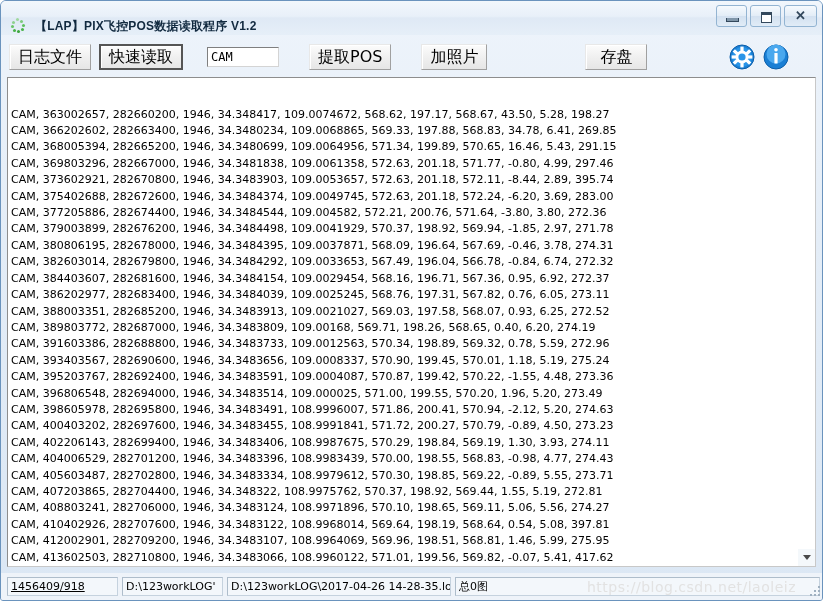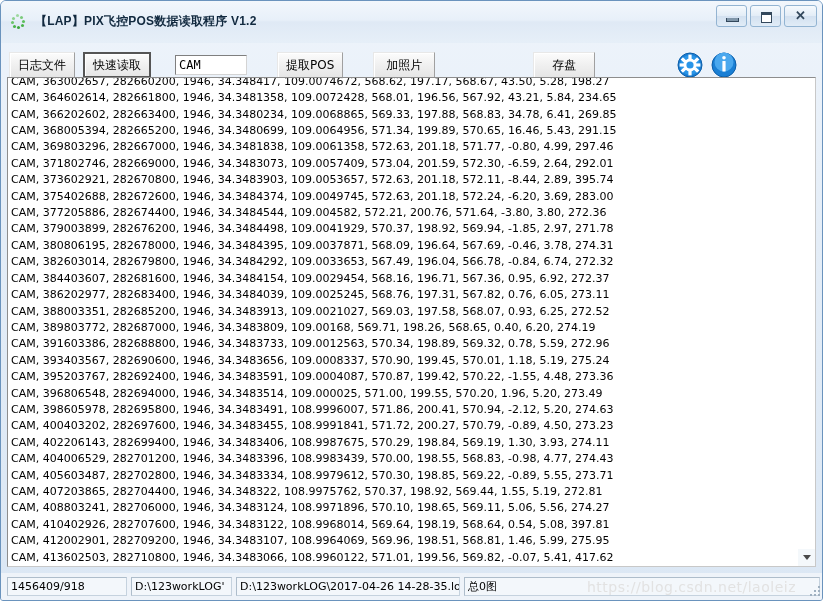--- a/index.html
+++ b/index.html
@@ -21,22 +21,22 @@
     border: 1px solid #6a93bd;
     border-radius: 6px 6px 3px 3px;
     overflow: hidden;
   }
 
   
   .titlebar {
     position: relative;
     height: 30px;
     display: flex;
-    align-items: flex-start;
-    padding: 12px 4px 0 8px;
+    align-items: flex-end;
+    padding: 4px 4px 0 8px;
     background: linear-gradient(to bottom, #f2f7fc 0%, #e8f0f9 45%, #dfe9f5 50%, #e6eff8 100%);
   }
   .app-icon {
     width: 18px;
     height: 18px;
     position: relative;
     flex: 0 0 auto;
     margin-right: 8px;
   }
   .app-icon .dot {
@@ -121,21 +121,21 @@
     min-width: 62px;
     box-sizing: border-box;
     padding: 0 8px;
     margin-right: 8px;
     background: linear-gradient(to bottom, #fcfcfc 0%, #f0f0f0 50%, #e6e6e6 100%);
     border: 1px solid #a0a0a0;
     border-top-color: #e8e8e8;
     border-left-color: #e8e8e8;
     box-shadow: inset 1px 1px 0 #ffffff;
     font-family: "DejaVu Sans", "Liberation Sans", sans-serif;
-    font-size: 12px;
+    font-size: 16px;
     color: #000000;
     line-height: 24px;
     text-align: center;
     white-space: nowrap;
     cursor: default;
   }
   .tb-btn.focused {
     border: 2px solid #555555;
     line-height: 22px;
     text-align: right;
@@ -278,21 +278,21 @@
     background: #f3f7fb;
     font-family: "DejaVu Sans", "Liberation Sans", sans-serif;
     font-size: 11px;
     color: #000000;
     line-height: 17px;
     padding: 0 3px;
     margin-right: 4px;
     white-space: nowrap;
     overflow: hidden;
   }
-  .sb-p1 { width: 120px; }
+  .sb-p1 { width: 111px; text-decoration: underline; }
   .sb-p2 { width: 101px; }
   .sb-p3 { width: 224px; }
   .sb-p4 { flex: 1 1 auto; margin-right: 0; }
 
   .grip {
     position: absolute;
     right: 2px;
     bottom: 2px;
     width: 13px;
     height: 13px;
@@ -387,25 +387,23 @@
         <circle cx="13" cy="10" r="9.5" fill="#4aa8ee"></circle>
         <circle cx="13" cy="5.8" r="1.8" fill="#ffffff"></circle>
         <rect x="11.4" y="9" width="3.2" height="10.5" rx="0.6" fill="#ffffff"></rect>
       </svg>
     </div>
   </div>
 
   <div class="textarea-wrap">
     <div class="log-area">
       <div class="log-line">CAM, 363002657, 282660200, 1946, 34.348417, 109.0074672, 568.62, 197.17, 568.67, 43.50, 5.28, 198.27</div>
-      <div class="log-line">CAM, 364602614, 282661800, 1946, 34.3481358, 109.0072428, 568.01, 196.56, 567.92, 43.21, 5.84, 234.65</div>
       <div class="log-line">CAM, 366202602, 282663400, 1946, 34.3480234, 109.0068865, 569.33, 197.88, 568.83, 34.78, 6.41, 269.85</div>
       <div class="log-line">CAM, 368005394, 282665200, 1946, 34.3480699, 109.0064956, 571.34, 199.89, 570.65, 16.46, 5.43, 291.15</div>
       <div class="log-line">CAM, 369803296, 282667000, 1946, 34.3481838, 109.0061358, 572.63, 201.18, 571.77, -0.80, 4.99, 297.46</div>
-      <div class="log-line">CAM, 371802746, 282669000, 1946, 34.3483073, 109.0057409, 573.04, 201.59, 572.30, -6.59, 2.64, 292.01</div>
       <div class="log-line">CAM, 373602921, 282670800, 1946, 34.3483903, 109.0053657, 572.63, 201.18, 572.11, -8.44, 2.89, 395.74</div>
       <div class="log-line">CAM, 375402688, 282672600, 1946, 34.3484374, 109.0049745, 572.63, 201.18, 572.24, -6.20, 3.69, 283.00</div>
       <div class="log-line">CAM, 377205886, 282674400, 1946, 34.3484544, 109.004582, 572.21, 200.76, 571.64, -3.80, 3.80, 272.36</div>
       <div class="log-line">CAM, 379003899, 282676200, 1946, 34.3484498, 109.0041929, 570.37, 198.92, 569.94, -1.85, 2.97, 271.78</div>
       <div class="log-line">CAM, 380806195, 282678000, 1946, 34.3484395, 109.0037871, 568.09, 196.64, 567.69, -0.46, 3.78, 274.31</div>
       <div class="log-line">CAM, 382603014, 282679800, 1946, 34.3484292, 109.0033653, 567.49, 196.04, 566.78, -0.84, 6.74, 272.32</div>
       <div class="log-line">CAM, 384403607, 282681600, 1946, 34.3484154, 109.0029454, 568.16, 196.71, 567.36, 0.95, 6.92, 272.37</div>
       <div class="log-line">CAM, 386202977, 282683400, 1946, 34.3484039, 109.0025245, 568.76, 197.31, 567.82, 0.76, 6.05, 273.11</div>
       <div class="log-line">CAM, 388003351, 282685200, 1946, 34.3483913, 109.0021027, 569.03, 197.58, 568.07, 0.93, 6.25, 272.52</div>
       <div class="log-line">CAM, 389803772, 282687000, 1946, 34.3483809, 109.00168, 569.71, 198.26, 568.65, 0.40, 6.20, 274.19</div>

